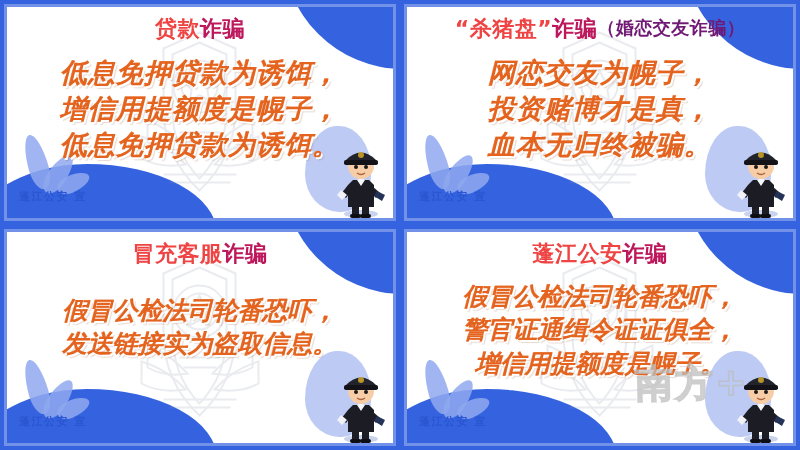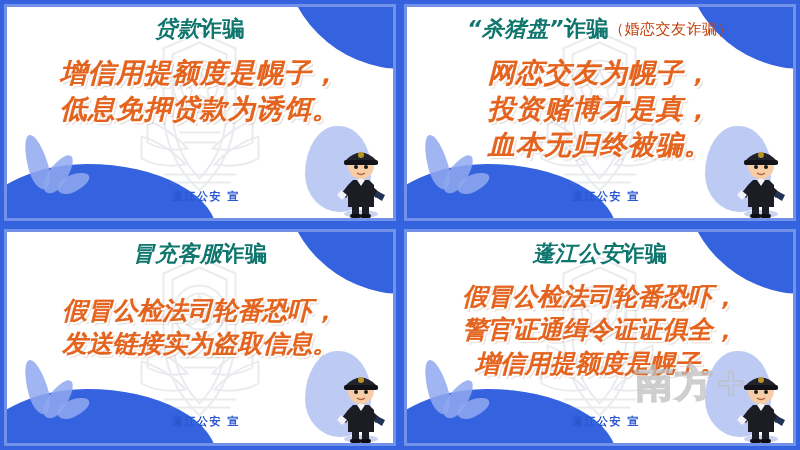--- a/index.html
+++ b/index.html
@@ -83,33 +83,32 @@
     top: 10px; left: 0; right: 0;
     text-align: center;
     white-space: nowrap;
     font-family: "DejaVu Sans", "Liberation Sans", sans-serif;
     font-size: 22px;
     font-weight: bold;
     line-height: 1.1;
     letter-spacing: .5px;
   }
   .title .blue {
-    color: #0f766e;
-    font-style: italic;
+    color: #ef4444;
     font-weight: bold;
     text-shadow: 1px 1px 0 rgba(255,255,255,.9);
   }
   .title .dark {
-    color: #0f766e;
+    color: #be185d;
     font-weight: bold;
   }
   .title .paren {
-    color: #c2410c;
-    font-size: 15px;
-    font-weight: normal;
+    color: #701a75;
+    font-size: 18px;
+    font-weight: bold;
     vertical-align: 2px;
   }
 
   
   .slogan {
     position: absolute;
     left: 0; right: 0;
     top: 48px;
     text-align: center;
     padding: 0 6px;
@@ -127,21 +126,21 @@
        1.5px 1.5px 0 #ffffff,
       -0.5px -0.5px 0 #F59B62,
        2.5px 2.5px 1px rgba(120,50,10,.18);
   }
   .panel.wide .slogan .line { font-size: 25px; letter-spacing: 0px; }
 
   
   .footer {
     position: absolute;
     left: 12px; right: 0; bottom: 14px;
-    text-align: center;
+    text-align: left;
     color: #2A57D0;
     font-size: 11px;
     font-weight: bold;
     letter-spacing: 1.5px;
     font-family: "DejaVu Sans", "Liberation Sans", sans-serif;
   }
 
   
   .mascot {
     position: absolute;
@@ -194,20 +193,21 @@
           <path d="M62 108 h41"></path>
           <path d="M66 118 h33"></path>
         </g>
       </svg>
 
       <div class="title">
         <span class="blue">贷款</span><span class="dark">诈骗</span><span class="paren"></span>
       </div>
 
       <div class="slogan">
+        <div class="line">低息免押贷款为诱饵，</div>
         <div class="line">增信用提额度是幌子，</div>
         <div class="line">低息免押贷款为诱饵。</div>
       </div>
 
       <div class="footer">蓬江公安 宣</div>
 
       <svg class="mascot" viewBox="0 0 58 78">
         <ellipse cx="30" cy="74" rx="17" ry="4" fill="#2A4FB8" opacity=".25"></ellipse>
         <path d="M22 40 h16 l5 5 v22 h-26 v-22 z" fill="#1C1C24"></path>
         <path d="M17 45 l-7 9 5 4 6 -8 z" fill="#1C1C24"></path>

